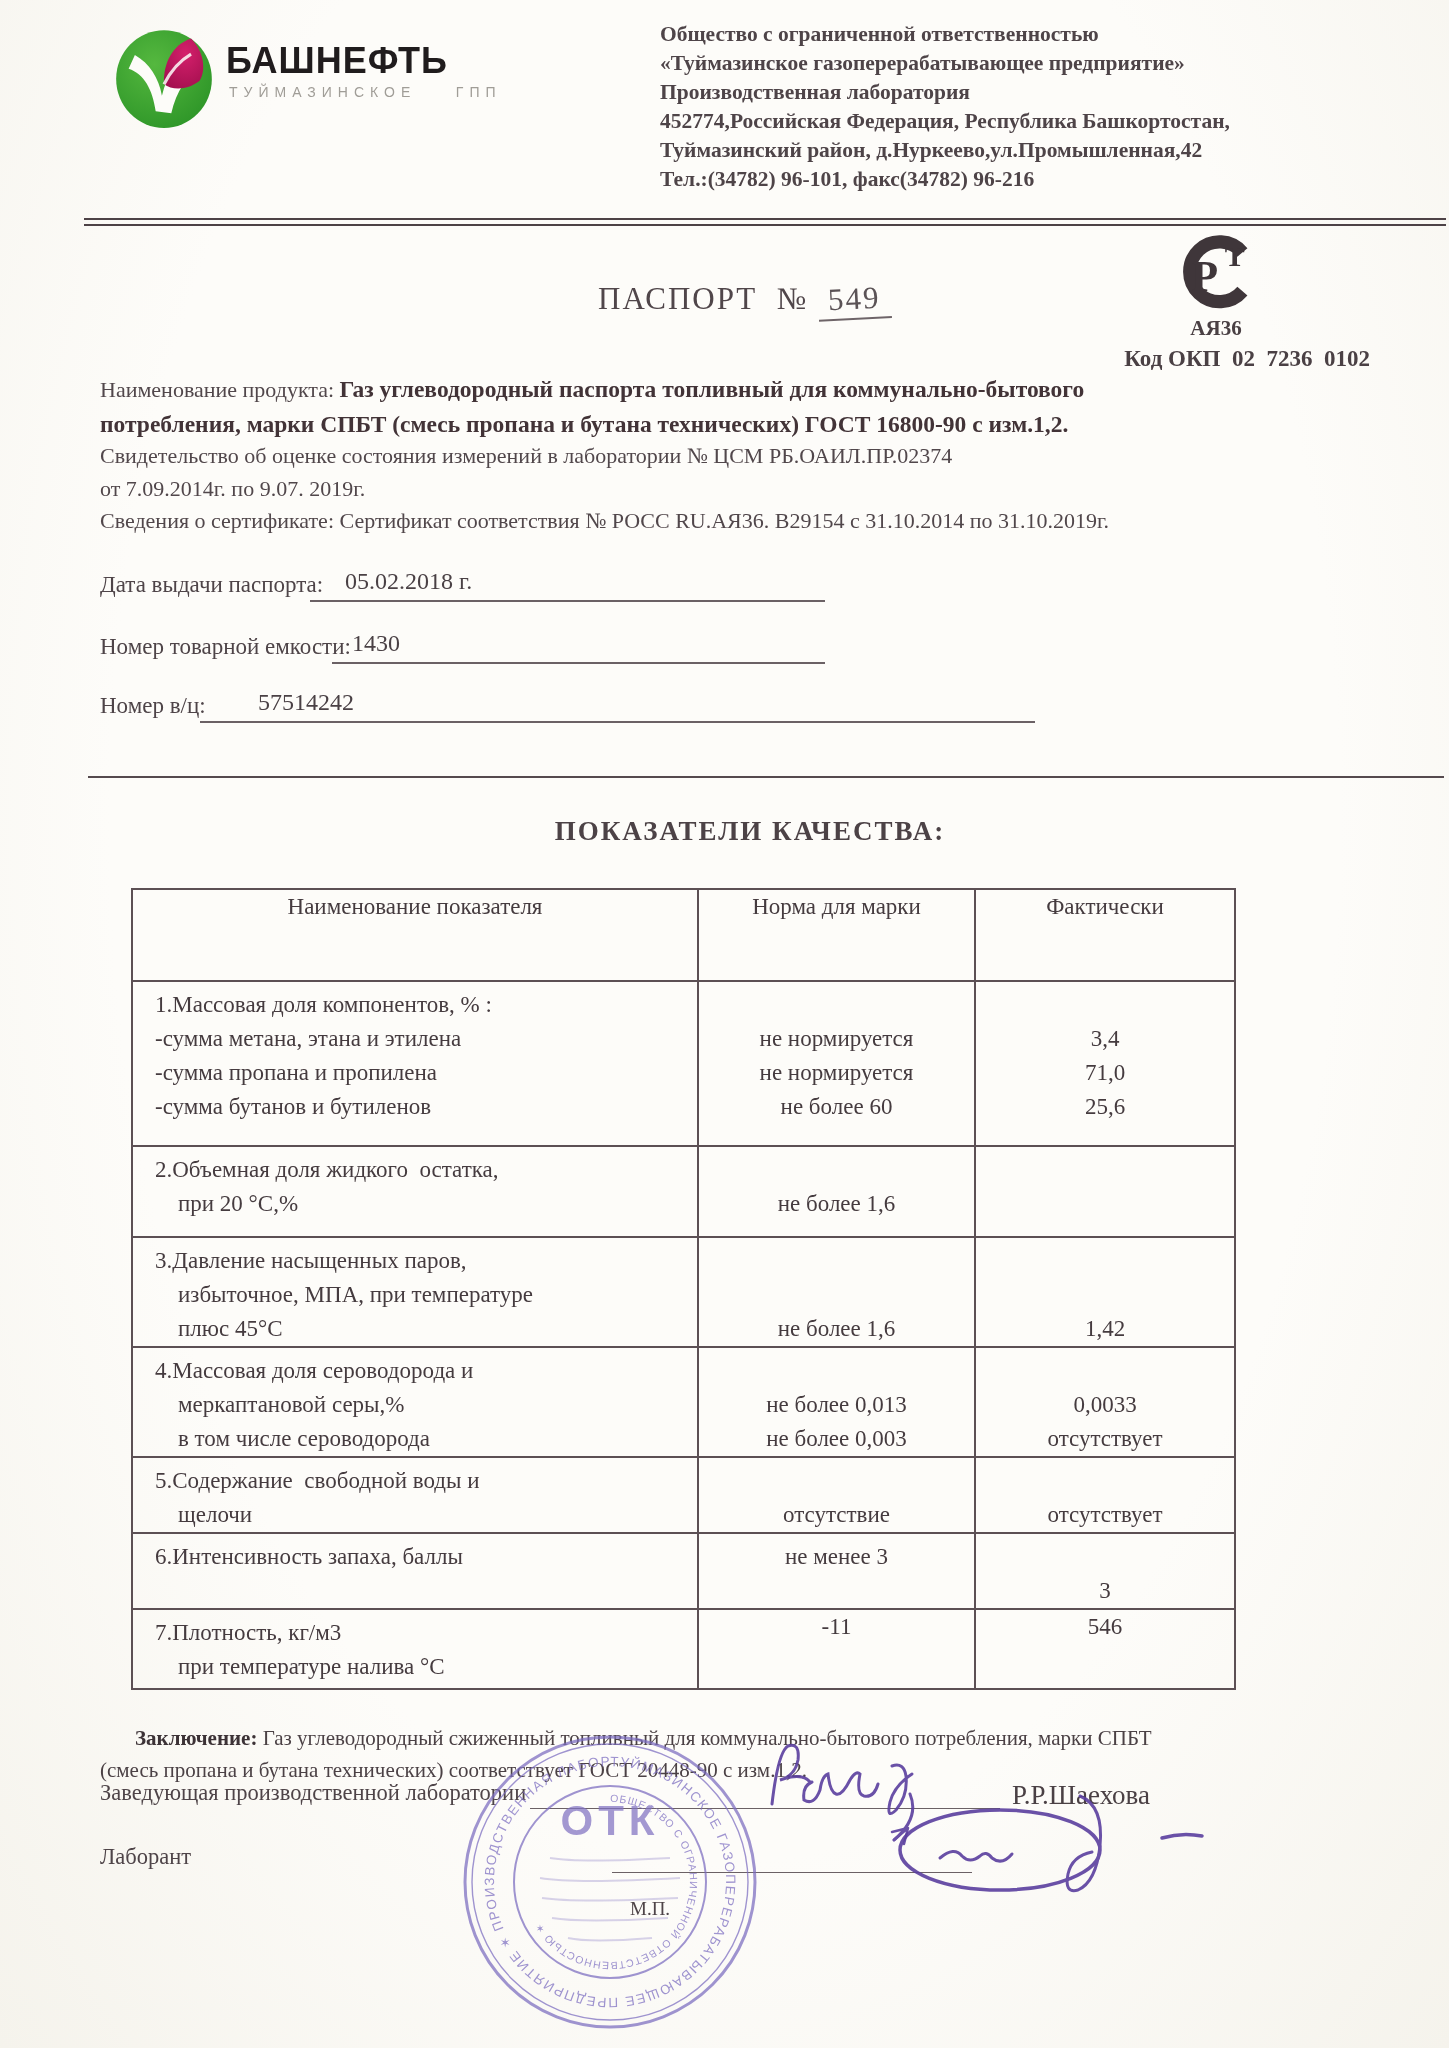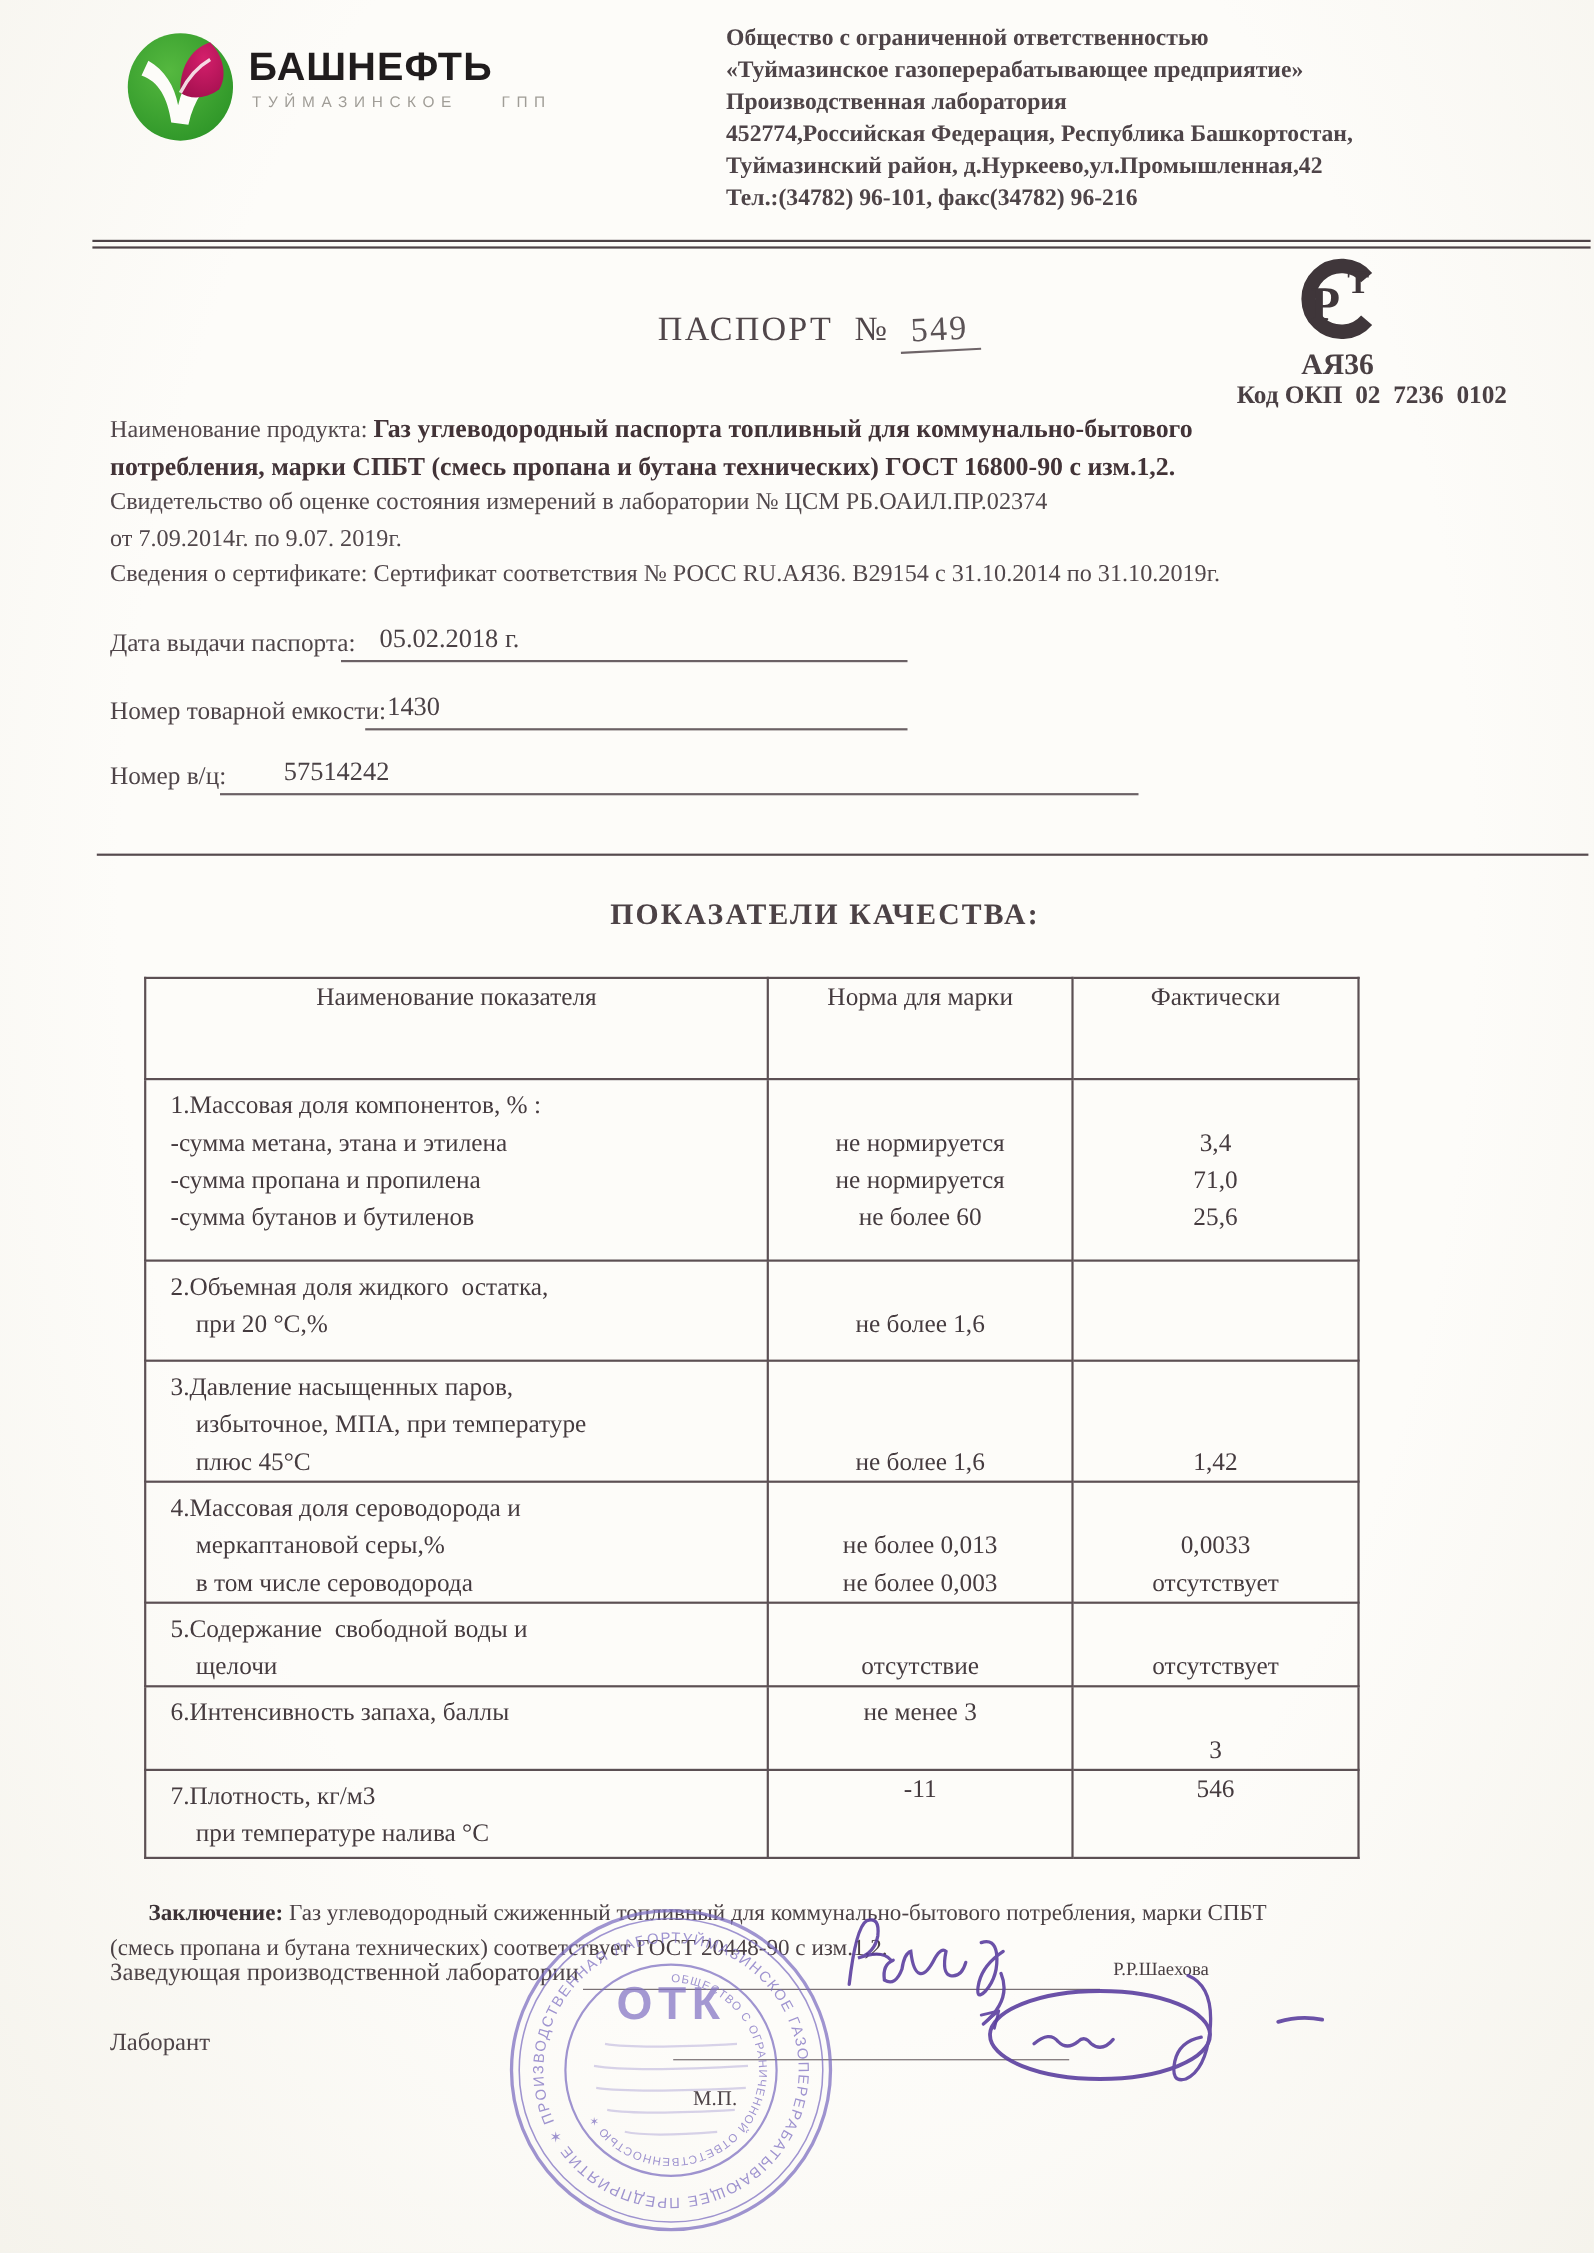--- a/index.html
+++ b/index.html
@@ -15,21 +15,21 @@
   .brand-sub{left:229px;top:84px;font-size:14px;color:#a09d97;letter-spacing:6px;white-space:pre;}
   .company{left:660px;top:20px;width:740px;font-size:21.5px;font-weight:bold;
            color:#4e4448;line-height:29px;}
   .dbl-rule{left:84px;top:218px;width:1362px;height:4px;
             border-top:2px solid #4d4246;border-bottom:2px solid #4d4246;}
 
   
   .ptitle{left:598px;top:281px;font-size:31px;color:#50464a;letter-spacing:2px;white-space:pre;}
   .pnum{display:inline-block;font-size:31px;color:#5b5356;border-bottom:2px solid #6e6468;
         padding:0 10px 1px 10px;transform:rotate(-3deg);}
-  .aya{left:1160px;top:316px;width:112px;text-align:center;font-size:27px;font-weight:bold;color:#4a4044;}
+  .aya{left:1160px;top:316px;width:112px;text-align:center;font-size:21px;font-weight:bold;color:#4a4044;}
   .okp{left:1045px;top:346px;width:325px;text-align:right;font-size:23px;font-weight:bold;
        color:#4a4044;white-space:pre;}
 
   
   .prod1{left:100px;top:372px;width:1295px;font-size:22px;line-height:35px;}
   .prod-label{font-size:22px;color:#51474b;}
   .prod-bold{font-size:23.5px;font-weight:bold;color:#423337;}
   .cert{left:100px;top:443px;width:1295px;font-size:22px;color:#51474b;}
   .cert2{left:100px;top:476px;}
   .cert3{left:100px;top:508px;}
@@ -56,21 +56,21 @@
   tr.r-h{height:92px;} tr.r1{height:165px;} tr.r2{height:91px;} tr.r3{height:108px;}
   tr.r4{height:106px;} tr.r5{height:74px;} tr.r6{height:72px;} tr.r7{height:80px;}
 
   
   .concl{left:100px;top:1722px;width:1300px;font-size:21px;line-height:32px;color:#4b4145;}
   .concl .ind{display:inline-block;width:35px;}
   .concl-b{font-weight:bold;color:#3c3236;}
 
   
   .role{font-size:22.5px;color:#4e4448;}
-  .sig-name{font-size:17px;color:#4a4044;}
+  .sig-name{font-size:27px;color:#4a4044;}
   .mp{left:630px;top:1898px;font-size:19px;color:#4e4448;}
 
   .overlay{left:440px;top:1700px;pointer-events:none;}
 </style>
 </head>
 <body>
 
 <div class="page">
 
   <svg class="abs" style="left:110px;top:26px;" width="108" height="104" viewBox="0 0 100 100">

